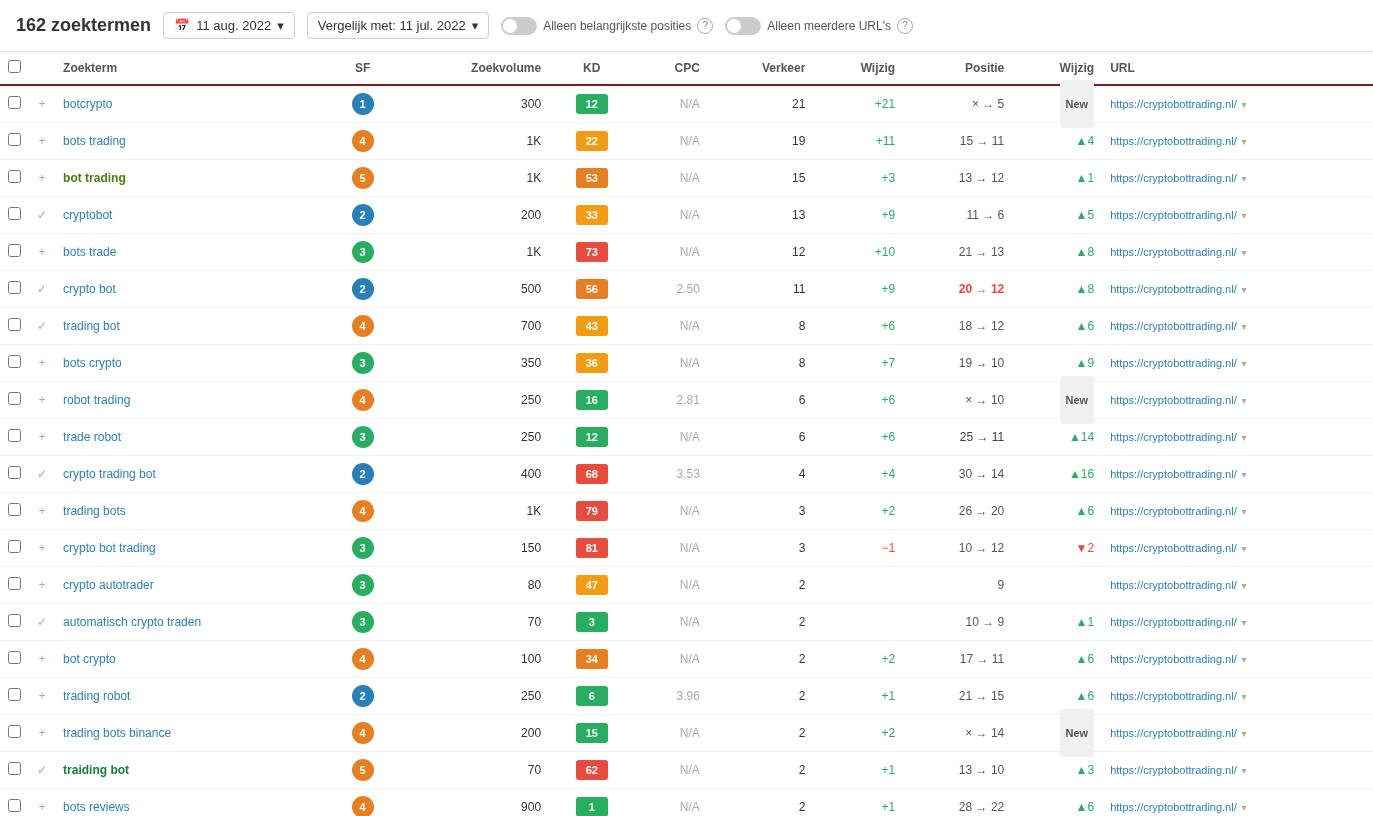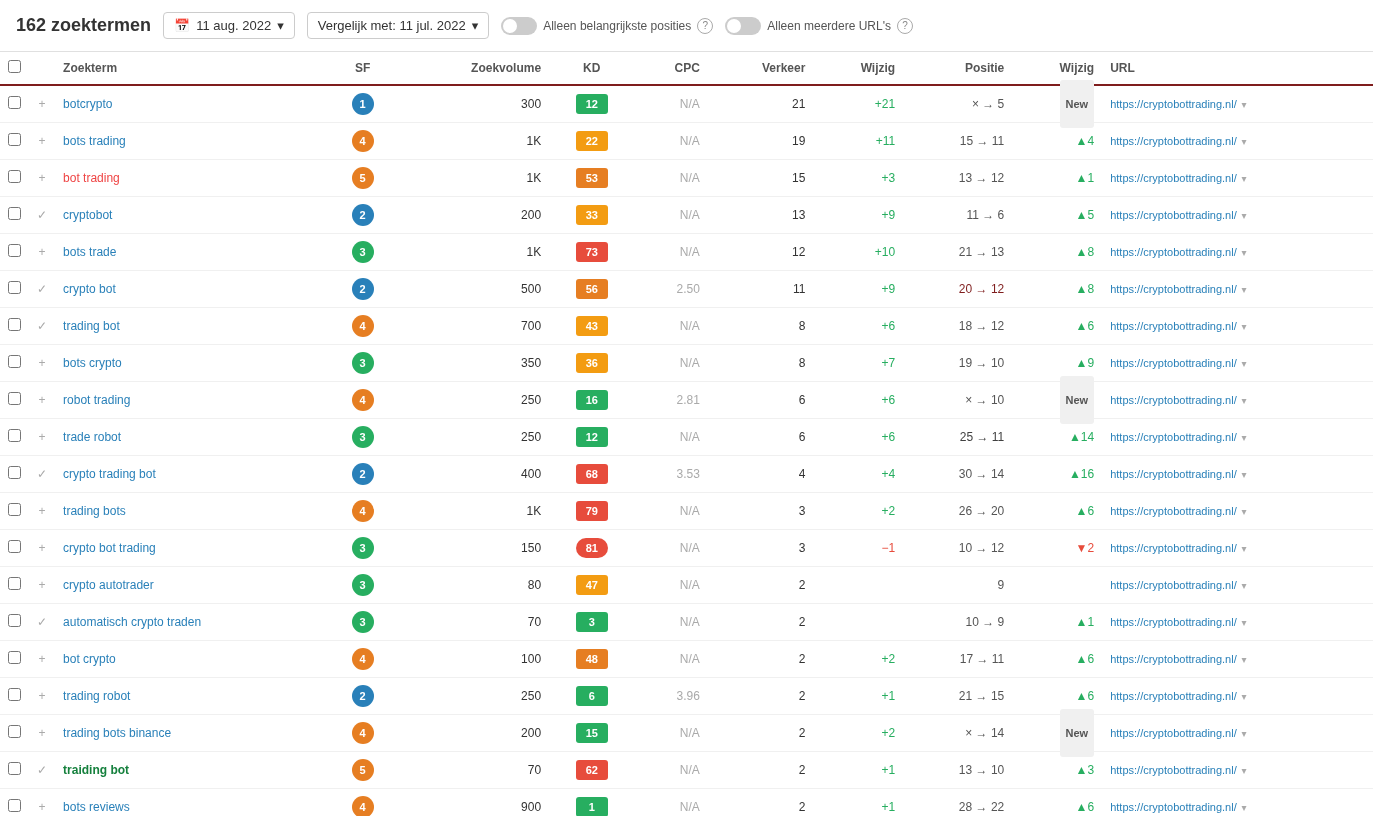--- a/index.html
+++ b/index.html
@@ -262,21 +262,21 @@
         <td class="right" style="color: rgb(170, 170, 170);">N/A</td>
         <td class="right">19</td>
         <td class="right pos-change-positive">+11</td>
         <td class="right" style="color: rgb(85, 85, 85);">15 → 11</td>
         <td class="right"><span class="arrow-up">▲4</span></td>
         <td><a class="url-link" href="#">https://cryptobottrading.nl/</a><span class="dropdown-arrow caret"> ▾</span></td>
       </tr>
       <tr>
         <td class="checkbox-col"><input type="checkbox" style=""></td>
         <td class="action-col" style="color: rgb(170, 170, 170);">+</td>
-        <td style="color: #ef4444; font-weight: 400;">bot trading</td>
+        <td style="color: #4d7c0f; font-weight: 700;">bot trading</td>
         <td class="center"><span class="sf-badge" style="background: rgb(230, 126, 34);">5</span></td>
         <td class="right">1K</td>
         <td class="center"><span class="kd-badge" style="background: rgb(230, 126, 34);">53</span></td>
         <td class="right" style="color: rgb(170, 170, 170);">N/A</td>
         <td class="right">15</td>
         <td class="right pos-change-positive">+3</td>
         <td class="right" style="color: rgb(85, 85, 85);">13 → 12</td>
         <td class="right"><span class="arrow-up">▲1</span></td>
         <td><a class="url-link" href="#">https://cryptobottrading.nl/</a><span class="dropdown-arrow caret"> ▾</span></td>
       </tr>
@@ -311,21 +311,21 @@
       <tr>
         <td class="checkbox-col"><input type="checkbox" style=""></td>
         <td class="action-col" style="color: rgb(170, 170, 170);">✓</td>
         <td style="color: rgb(41, 128, 185); font-weight: 500;">crypto bot</td>
         <td class="center"><span class="sf-badge" style="background: rgb(41, 128, 185);">2</span></td>
         <td class="right">500</td>
         <td class="center"><span class="kd-badge" style="background: rgb(230, 126, 34);">56</span></td>
         <td class="right" style="color: rgb(170, 170, 170);">2.50</td>
         <td class="right">11</td>
         <td class="right pos-change-positive">+9</td>
-        <td class="right" style="color: #7f1d1d;">20 → 12</td>
+        <td class="right" style="color: #ef4444; font-weight: bold;">20 → 12</td>
         <td class="right"><span class="arrow-up">▲8</span></td>
         <td><a class="url-link" href="#">https://cryptobottrading.nl/</a><span class="dropdown-arrow caret"> ▾</span></td>
       </tr>
       <tr>
         <td class="checkbox-col"><input type="checkbox" style=""></td>
         <td class="action-col" style="color: rgb(170, 170, 170);">✓</td>
         <td style="color: rgb(41, 128, 185); font-weight: 500;">trading bot</td>
         <td class="center"><span class="sf-badge" style="background: rgb(230, 126, 34);">4</span></td>
         <td class="right">700</td>
         <td class="center"><span class="kd-badge" style="background: rgb(243, 156, 18);">43</span></td>
@@ -405,21 +405,21 @@
         <td class="right" style="color: rgb(85, 85, 85);">26 → 20</td>
         <td class="right"><span class="arrow-up">▲6</span></td>
         <td><a class="url-link" href="#">https://cryptobottrading.nl/</a><span class="dropdown-arrow caret"> ▾</span></td>
       </tr>
       <tr>
         <td class="checkbox-col"><input type="checkbox" style=""></td>
         <td class="action-col" style="color: rgb(170, 170, 170);">+</td>
         <td style="color: rgb(41, 128, 185); font-weight: 500;">crypto bot trading</td>
         <td class="center"><span class="sf-badge" style="background: rgb(39, 174, 96);">3</span></td>
         <td class="right">150</td>
-        <td class="center"><span class="kd-badge" style="background: rgb(231, 76, 60); border-radius: 10px;">81</span></td>
+        <td class="center"><span class="kd-badge" style="background: rgb(231, 76, 60);">81</span></td>
         <td class="right" style="color: rgb(170, 170, 170);">N/A</td>
         <td class="right">3</td>
         <td class="right pos-change-negative">−1</td>
         <td class="right" style="color: rgb(85, 85, 85);">10 → 12</td>
         <td class="right"><span class="arrow-down">▼2</span></td>
         <td><a class="url-link" href="#">https://cryptobottrading.nl/</a><span class="dropdown-arrow caret"> ▾</span></td>
       </tr>
       <tr>
         <td class="checkbox-col"><input type="checkbox" style=""></td>
         <td class="action-col" style="color: rgb(170, 170, 170);">+</td>
@@ -447,21 +447,21 @@
         <td class="right" style="color: rgb(85, 85, 85);">10 → 9</td>
         <td class="right"><span class="arrow-up">▲1</span></td>
         <td><a class="url-link" href="#">https://cryptobottrading.nl/</a><span class="dropdown-arrow caret"> ▾</span></td>
       </tr>
       <tr>
         <td class="checkbox-col"><input type="checkbox" style=""></td>
         <td class="action-col" style="color: rgb(170, 170, 170);">+</td>
         <td style="color: rgb(41, 128, 185); font-weight: 500;">bot crypto</td>
         <td class="center"><span class="sf-badge" style="background: rgb(230, 126, 34);">4</span></td>
         <td class="right">100</td>
-        <td class="center"><span class="kd-badge" style="background: rgb(230, 126, 34);">48</span></td>
+        <td class="center"><span class="kd-badge" style="background: rgb(230, 126, 34);">34</span></td>
         <td class="right" style="color: rgb(170, 170, 170);">N/A</td>
         <td class="right">2</td>
         <td class="right pos-change-positive">+2</td>
         <td class="right" style="color: rgb(85, 85, 85);">17 → 11</td>
         <td class="right"><span class="arrow-up">▲6</span></td>
         <td><a class="url-link" href="#">https://cryptobottrading.nl/</a><span class="dropdown-arrow caret"> ▾</span></td>
       </tr>
       <tr>
         <td class="checkbox-col"><input type="checkbox" style=""></td>
         <td class="action-col" style="color: rgb(170, 170, 170);">+</td>

